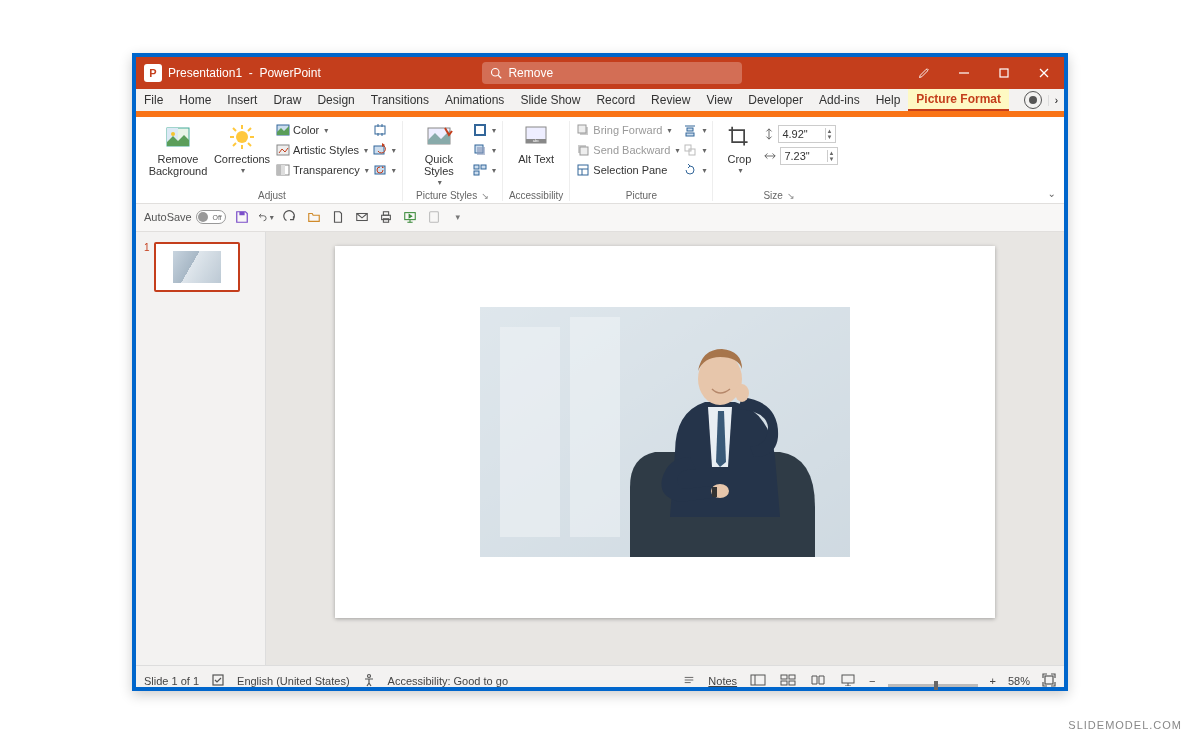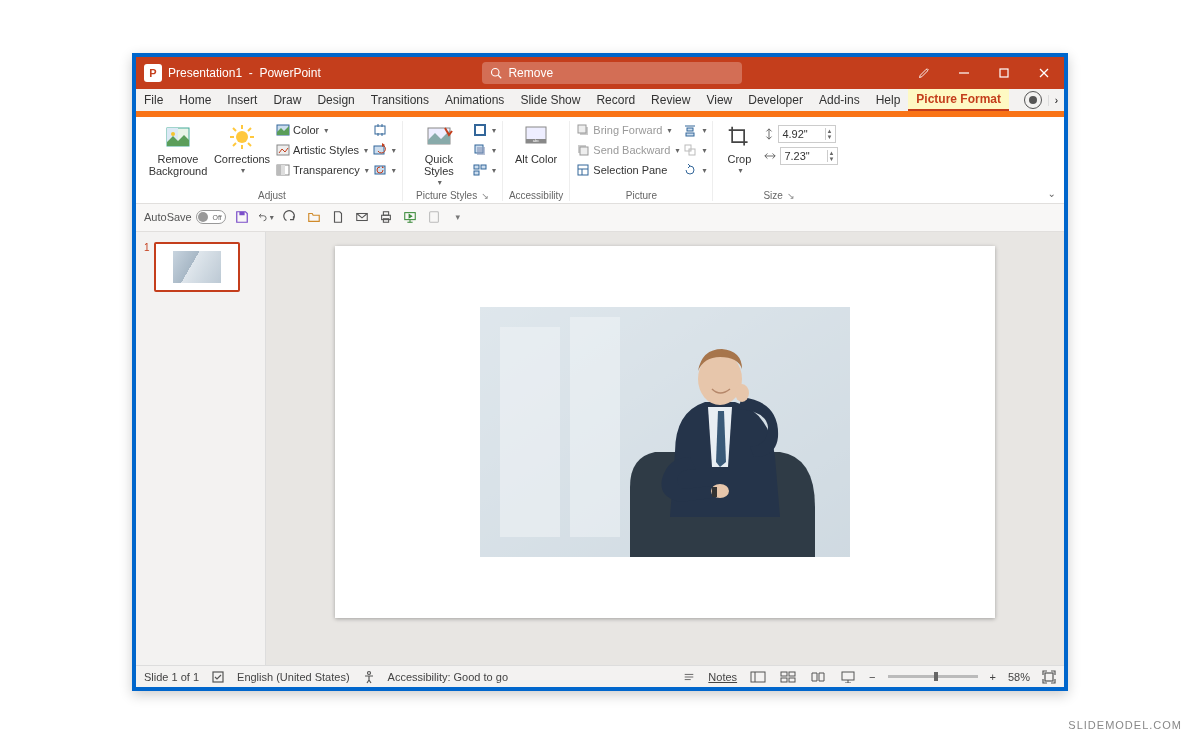--- a/index.html
+++ b/index.html
@@ -49,21 +49,21 @@
   .workarea { flex: 1; display: flex; background: #e8e6e3; min-height: 0; }
   .thumbs { width: 130px; background: #f3f2f1; border-right: 1px solid #ddd; padding: 10px 8px; }
   .thumb-wrap { display: flex; gap: 4px; }
   .thumb-num { font-size: 10px; color: #c43e1c; }
   .thumb { width: 86px; height: 50px; background: #fff; border: 2px solid #c43e1c; border-radius: 2px; display: flex; align-items: center; justify-content: center; }
   .thumb-img { width: 48px; height: 32px; background: linear-gradient(120deg,#c8d4df 0%, #a8b8c6 40%, #dfe6ec 40%, #bcc9d4 100%); }
   .canvas-area { flex: 1; display: flex; align-items: flex-start; justify-content: center; padding: 14px; overflow: hidden; }
   .slide { width: 660px; height: 372px; background: #fff; box-shadow: 0 1px 4px rgba(0,0,0,0.3); display: flex; align-items: center; justify-content: center; }
   .picture { width: 370px; height: 250px; position: relative; overflow: hidden; }
   
-  .status { height: 22px; background: #f3f2f1; border-top: 1px solid #ddd; display: flex; align-items: center; font-size: 11px; color: #444; padding: 0 8px; gap: 12px; }
+  .status { height: 22px; background: #f3f2f1; border-top: 1px solid #ddd; display: flex; align-items: flex-end; font-size: 11px; color: #444; padding: 0 8px; gap: 12px; }
   .status .spacer { flex: 1; }
   .zoom-slider { width: 90px; height: 3px; background: #bbb; position: relative; }
   .zoom-slider::after { content: ""; position: absolute; left: 52%; top: -3px; width: 4px; height: 9px; background: #666; }
   .status-ico { width: 14px; height: 14px; display: flex; align-items: center; justify-content: center; }
   .vbtn { width: 18px; height: 14px; display: flex; align-items: center; justify-content: center; border: 0; }
   
   .watermark { position: absolute; right: 18px; bottom: 12px; font-size: 11px; letter-spacing: 1px; color: #888; font-weight: 400; }
   svg { display: block; }
 </style>
 </head>
@@ -281,21 +281,21 @@
     <div class="rgroup">
       <div class="rgroup-body">
         <div class="big-btn" style="width:48px">
           <span class="ico">
             <svg viewBox="0 0 28 28" width="28" height="28">
                 <rect x="4" y="4" width="20" height="16" fill="#eef" stroke="#888"></rect>
                 <rect x="4" y="16" width="20" height="4" fill="#888"></rect>
                 <text x="14" y="19" font-size="4" fill="#fff" text-anchor="middle">abc</text>
               </svg>
           </span>
-          <span>Alt Color</span>
+          <span>Alt Text</span>
         </div>
       </div>
       <div class="rgroup-label">Accessibility</div>
     </div>
 
     <div class="rgroup">
       <div class="rgroup-body">
         <div class="stack" style="color:#999">
           <div class="small-row">
             <span class="ico">

